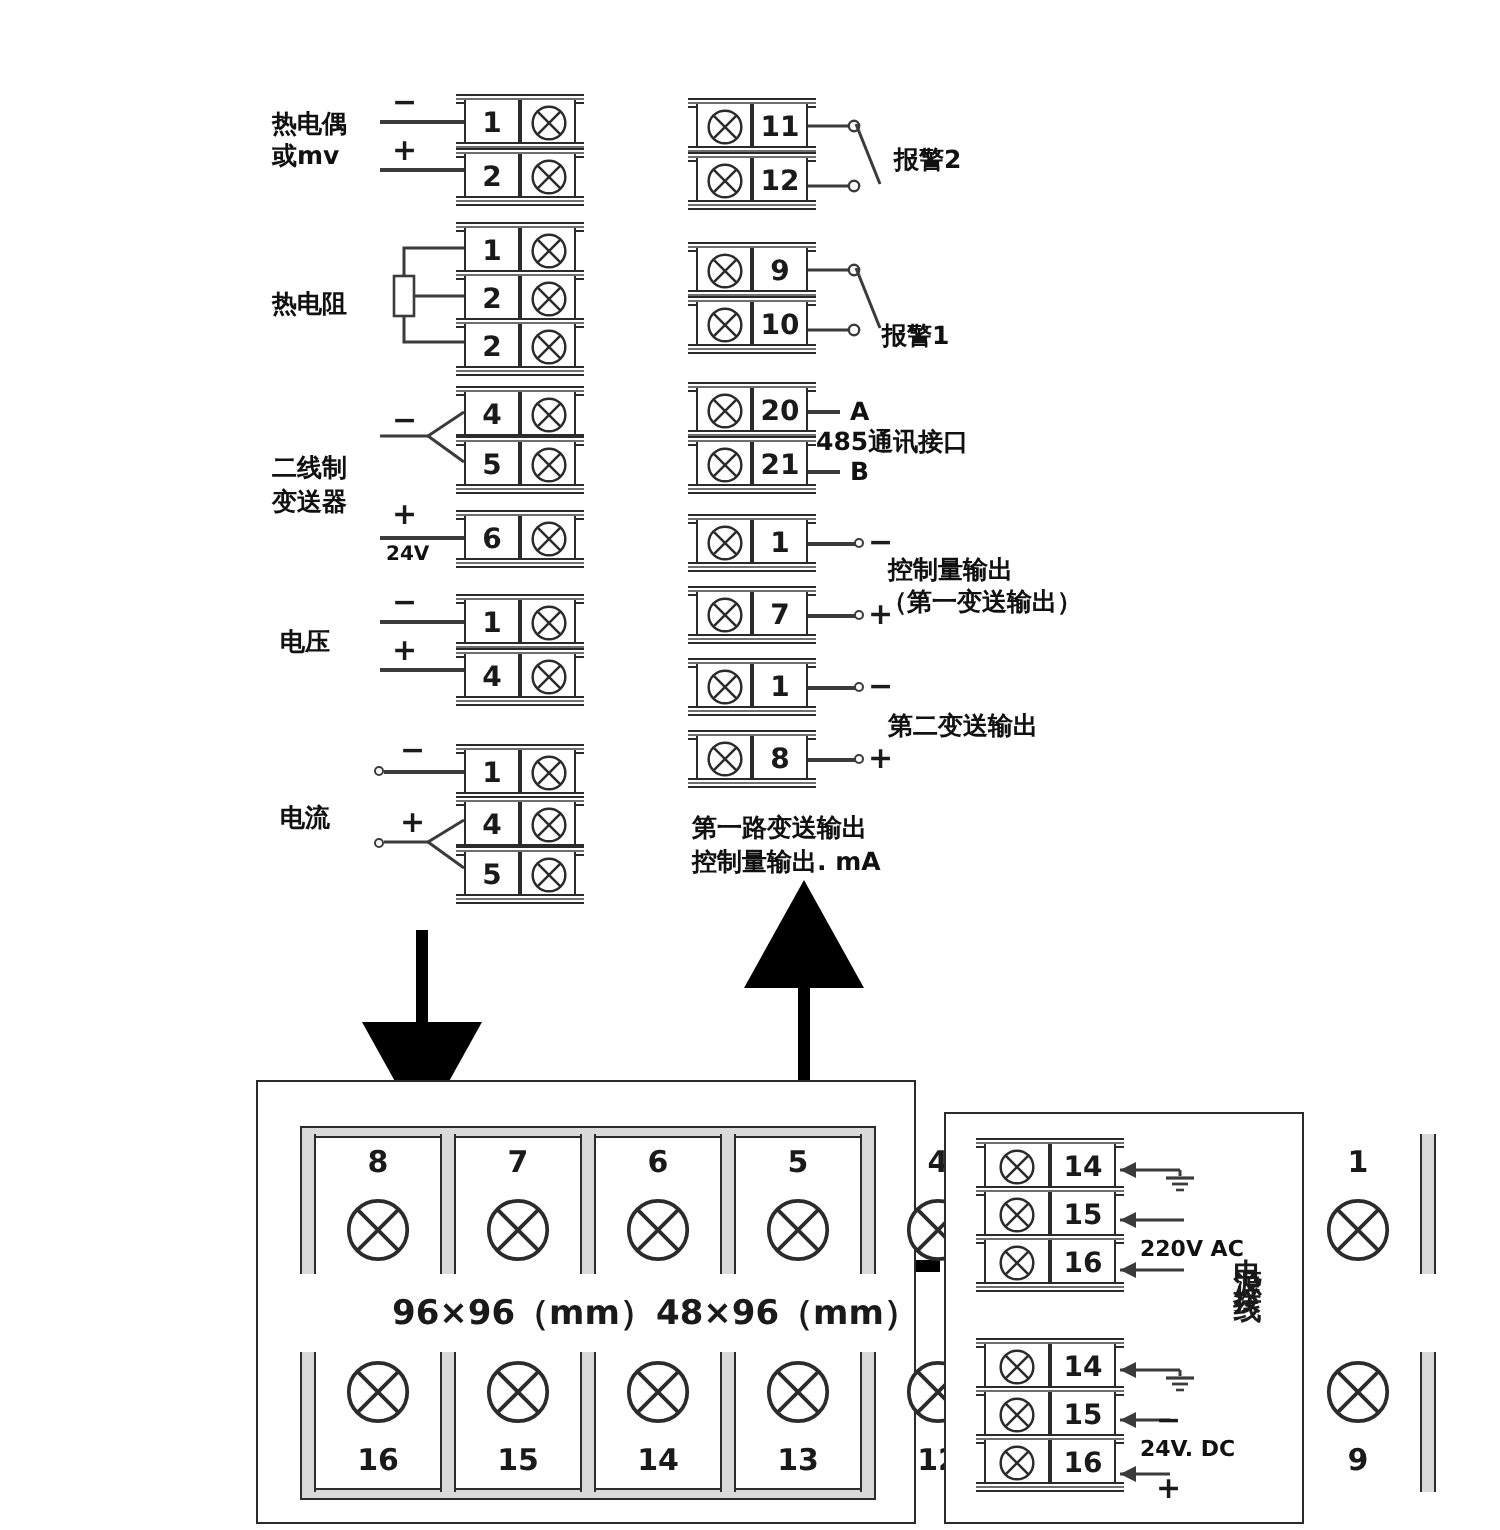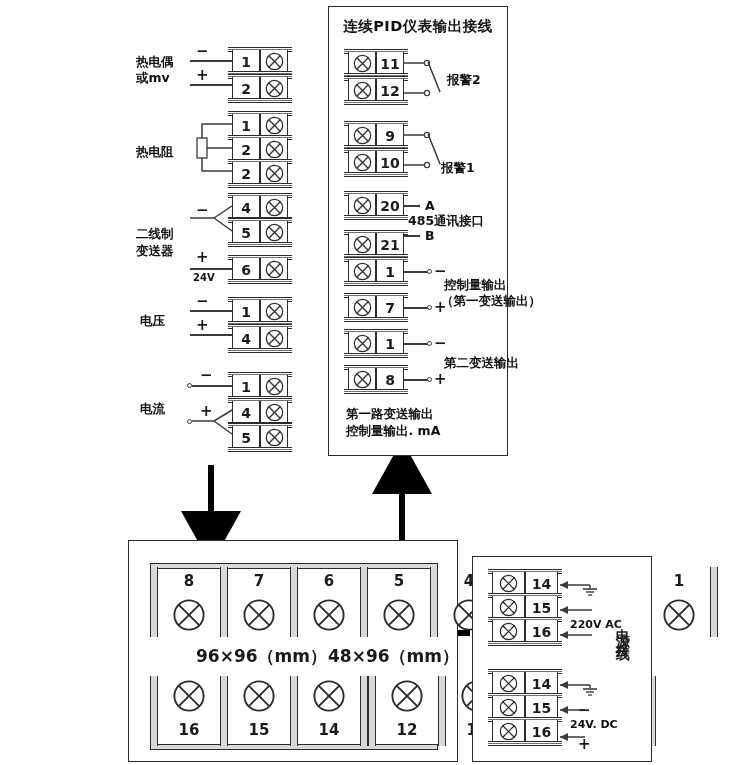--- a/index.html
+++ b/index.html
@@ -427,23 +427,20 @@
               <circle cx="10" cy="10" r="8.6" fill="#fff" stroke="#2b2b2b" stroke-width="1.3"></circle>
               <line x1="4" y1="4" x2="16" y2="16" stroke="#2b2b2b" stroke-width="1.3"></line>
               <line x1="16" y1="4" x2="4" y2="16" stroke="#2b2b2b" stroke-width="1.3"></line>
             </svg>
         </div>
       </div>
       <div class="rail bot"></div>
     </div>
   </div>
 
-  <div class="panel" style="left:328px;top:6px;width:180px;height:450px;">
-    <div class="panel-title" style="top:10px;">连续PID仪表输出接线</div>
-  </div>
 
   <div class="tstack" style="left:348px;top:52px;width:56px;">
     <div style="position:relative;">
       <div class="rail top"></div>
       <div class="trow">
         <div class="tcell screw">
           <svg class="screw-glyph" viewBox="0 0 20 20">
               <circle cx="10" cy="10" r="8.6" fill="#fff" stroke="#2b2b2b" stroke-width="1.3"></circle>
               <line x1="4" y1="4" x2="16" y2="16" stroke="#2b2b2b" stroke-width="1.3"></line>
               <line x1="16" y1="4" x2="4" y2="16" stroke="#2b2b2b" stroke-width="1.3"></line>
@@ -527,21 +524,21 @@
               <circle cx="10" cy="10" r="8.6" fill="#fff" stroke="#2b2b2b" stroke-width="1.3"></circle>
               <line x1="4" y1="4" x2="16" y2="16" stroke="#2b2b2b" stroke-width="1.3"></line>
               <line x1="16" y1="4" x2="4" y2="16" stroke="#2b2b2b" stroke-width="1.3"></line>
             </svg>
         </div>
         <div class="tcell num">20</div>
       </div>
       <div class="rail bot"></div>
     </div>
     <div style="height:4px;"></div>
-    <div style="position:relative;margin-top:12px;">
+    <div style="position:relative;">
       <div class="rail top"></div>
       <div class="trow">
         <div class="tcell screw">
           <svg class="screw-glyph" viewBox="0 0 20 20">
               <circle cx="10" cy="10" r="8.6" fill="#fff" stroke="#2b2b2b" stroke-width="1.3"></circle>
               <line x1="4" y1="4" x2="16" y2="16" stroke="#2b2b2b" stroke-width="1.3"></line>
               <line x1="16" y1="4" x2="4" y2="16" stroke="#2b2b2b" stroke-width="1.3"></line>
             </svg>
         </div>
         <div class="tcell num">21</div>
@@ -771,20 +768,30 @@
         <div class="sscrew">
             <svg width="34" height="34" viewBox="0 0 20 20">
               <circle cx="10" cy="10" r="8.6" fill="#fff" stroke="#2b2b2b" stroke-width="1.1"></circle>
               <line x1="4" y1="4" x2="16" y2="16" stroke="#2b2b2b" stroke-width="1.1"></line>
               <line x1="16" y1="4" x2="4" y2="16" stroke="#2b2b2b" stroke-width="1.1"></line>
             </svg>
           </div>
         <div class="snum">14</div>
       </div>
       <div class="sdiv"></div>
+      <div class="scell">
+        <div class="sscrew">
+            <svg width="34" height="34" viewBox="0 0 20 20">
+              <circle cx="10" cy="10" r="8.6" fill="#fff" stroke="#2b2b2b" stroke-width="1.1"></circle>
+              <line x1="4" y1="4" x2="16" y2="16" stroke="#2b2b2b" stroke-width="1.1"></line>
+              <line x1="16" y1="4" x2="4" y2="16" stroke="#2b2b2b" stroke-width="1.1"></line>
+            </svg>
+          </div>
+        <div class="snum">13</div>
+      </div>
       <div class="sdiv"></div>
       <div class="scell">
         <div class="sscrew">
             <svg width="34" height="34" viewBox="0 0 20 20">
               <circle cx="10" cy="10" r="8.6" fill="#fff" stroke="#2b2b2b" stroke-width="1.1"></circle>
               <line x1="4" y1="4" x2="16" y2="16" stroke="#2b2b2b" stroke-width="1.1"></line>
               <line x1="16" y1="4" x2="4" y2="16" stroke="#2b2b2b" stroke-width="1.1"></line>
             </svg>
           </div>
         <div class="snum">12</div>

